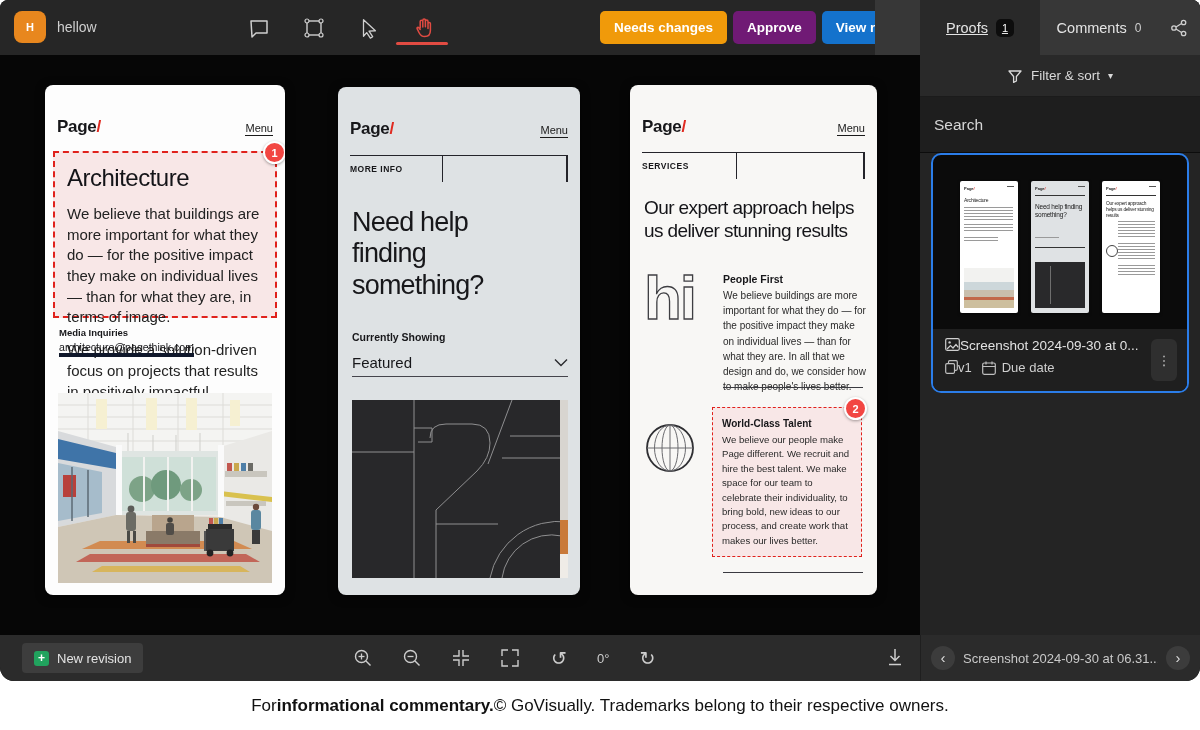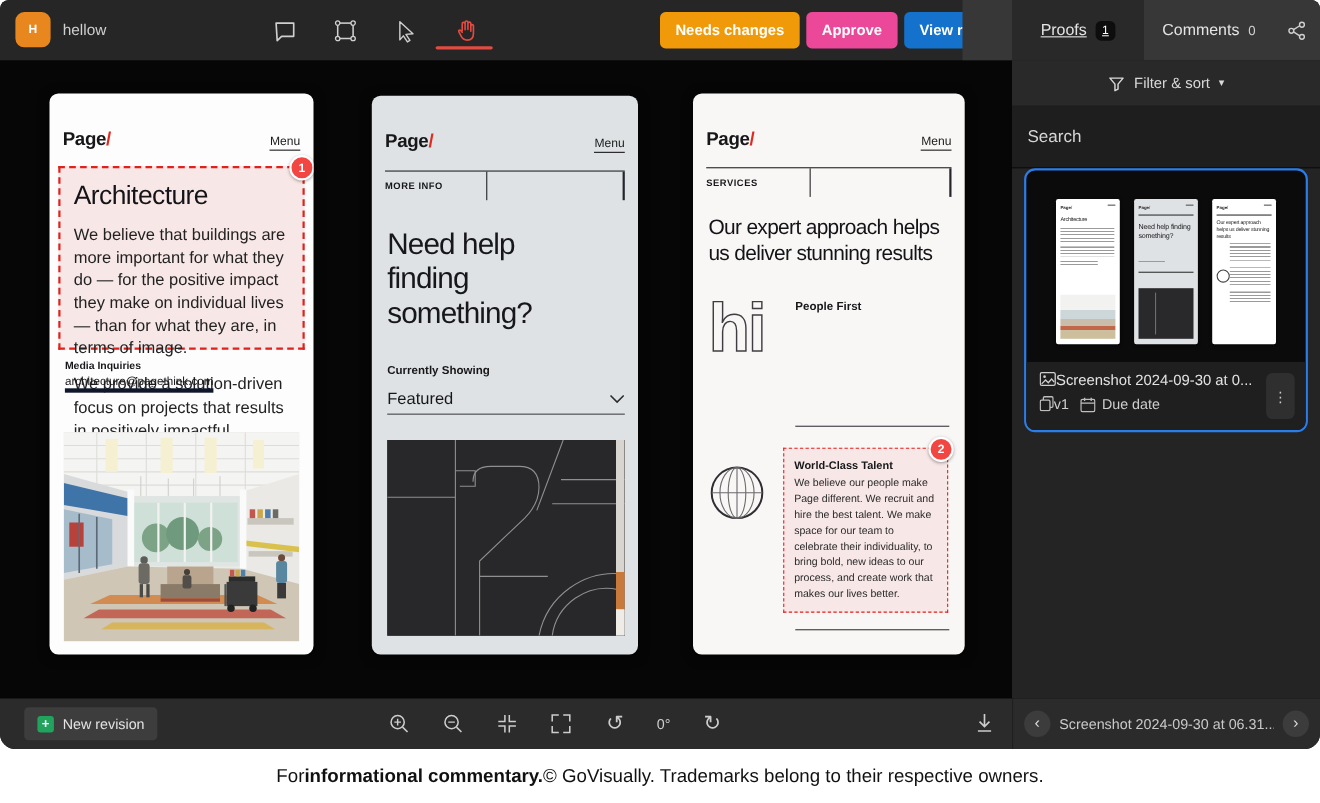--- a/index.html
+++ b/index.html
@@ -15,21 +15,21 @@
              font-weight:bold; display:flex; align-items:center; justify-content:center; }
   .ws-name { color:#cfcfcf; font-size:14px; }
   .tools { position:absolute; left:246px; top:0; height:55px; display:flex; align-items:center; gap:29px; }
   .tool { width:26px; height:26px; display:flex; align-items:center; justify-content:center; cursor:pointer; position:relative; }
   .tool svg { display:block; }
   .tool-underline { position:absolute; left:396px; top:42px; width:52px; height:3px; background:#e14b42; border-radius:2px; }
   .actions { position:absolute; left:600px; top:11px; display:flex; gap:6px; }
   .btn { height:33px; border:none; border-radius:5px; padding:0 14px; font-size:13.5px; font-weight:bold;
          color:#fff; font-family:"Liberation Sans",sans-serif; cursor:pointer; display:flex; align-items:center; gap:7px; }
   .btn-orange { background:#f09a0a; }
-  .btn-green  { background:#ec4899; }
+  .btn-green  { background:#701a75; }
   .btn-blue   { background:#1472cc; }
   .caret { font-size:10px; line-height:1; }
   .tabstrip { position:absolute; left:875px; top:0; width:325px; height:55px; background:#373737; display:flex; }
   .tabspacer { width:45px; }
   .tab { height:55px; display:flex; align-items:center; justify-content:center; gap:8px; color:#e4e4e4;
          font-size:14.5px; cursor:pointer; }
   .tab-proofs { width:120px; background:#292929;text-decoration:underline; }
   .tab-comments { width:118px; }
   .badge-black { background:#0d0d0d; color:#fff; font-size:11px; min-width:18px; height:18px; border-radius:5px;
                  display:flex; align-items:center; justify-content:center; padding:0 4px; }
@@ -368,20 +368,21 @@
             <span class="tick-end"></span>
           <span class="tab-label">SERVICES</span>
         </div>
         <div class="h1-expert">Our expert approach helps us deliver stunning results</div>
         <div class="hi-art">
           <svg width="66" height="72" viewBox="0 0 66 72">
             <text x="0" y="56" font-family="Liberation Sans, sans-serif" font-size="62" font-weight="bold" letter-spacing="-2" fill="none" stroke="#3e3e42" stroke-width="1.3">hi</text>
           </svg>
         </div>
         <div class="feat1-title">People First</div>
+        <div class="feat1-text">We believe buildings are more important for what they do — for the positive impact they make on individual lives — than for what they are. In all that we design and do, we consider how to make people's lives better.</div>
         <div class="divider3a"></div>
         <div class="globe-art">
           <svg width="50" height="50" viewBox="0 0 50 50">
             <circle cx="25" cy="25" r="23" fill="none" stroke="#2f2f33" stroke-width="1.8"></circle>
             <ellipse cx="25" cy="25" rx="8" ry="23" fill="none" stroke="#6a6a6e" stroke-width="1"></ellipse>
             <ellipse cx="25" cy="25" rx="15.5" ry="23" fill="none" stroke="#6a6a6e" stroke-width="1"></ellipse>
             <line x1="25" y1="2" x2="25" y2="48" stroke="#6a6a6e" stroke-width="1"></line>
             <line x1="2" y1="25" x2="48" y2="25" stroke="#6a6a6e" stroke-width="1"></line>
           </svg>
         </div>

